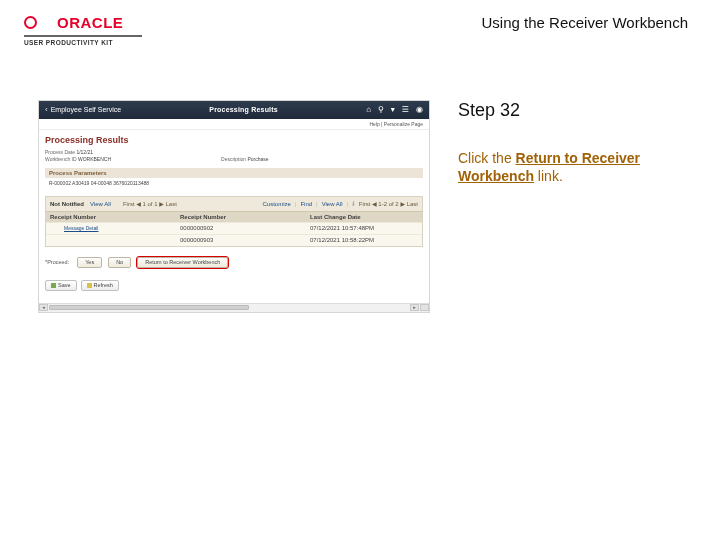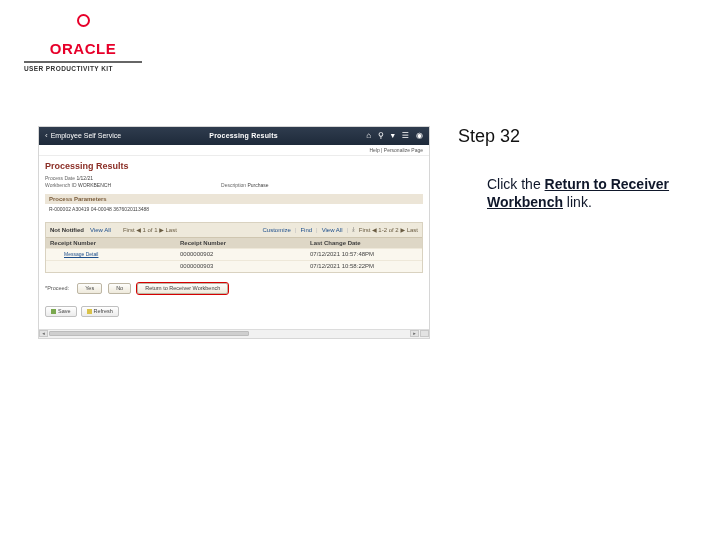--- a/index.html
+++ b/index.html
@@ -20,26 +20,25 @@
     align-items: flex-start;
     padding: 14px 24px 6px 24px;
   }
   .brand {
     display: flex;
     flex-direction: column;
   }
   .oracle-logo {
     display: flex;
     align-items: center;
-    gap: 13px;
+    gap: 20px;
     color: #e7002a;
     font-weight: 700;
     font-size: 15px;
     letter-spacing: 0.5px;
-    flex-direction: column;
   }
   .oracle-logo .dot {
     width: 13px;
     height: 13px;
     border: 2.5px solid #e7002a;
     border-radius: 50%;
   }
   .upk {
     font-size: 6.5px;
     letter-spacing: 0.4px;
@@ -73,22 +72,21 @@
     padding-top: 0;
   }
   .step-label {
     font-size: 18px;
     color: #111;
     margin-bottom: 28px;
   }
   .step-body {
     font-size: 14px;
     line-height: 1.35;
-    color: #0f172a;
-    margin-left: 29px;
+    color: #a16207;
   }
   .step-body .bold { font-weight: 700; }
 
   
   .app {
     width: 392px;
     border: 1px solid #d6d6d6;
     background: #fff;
   }
   .app-header {
@@ -295,20 +293,21 @@
 
 <div class="brand-row">
   <div class="brand">
     <div class="oracle-logo">
       <span class="dot"></span>
       <span>ORACLE</span>
     </div>
     <div class="brand-underline"></div>
     <div class="upk">USER PRODUCTIVITY KIT</div>
   </div>
+  <div class="doc-title">Using the Receiver Workbench</div>
 </div>
 
 <div class="cols">
 
   <div class="app">
 
     <div class="app-header">
       <div class="back">
         <span class="chev">‹</span>
         <span>Employee Self Service</span>

